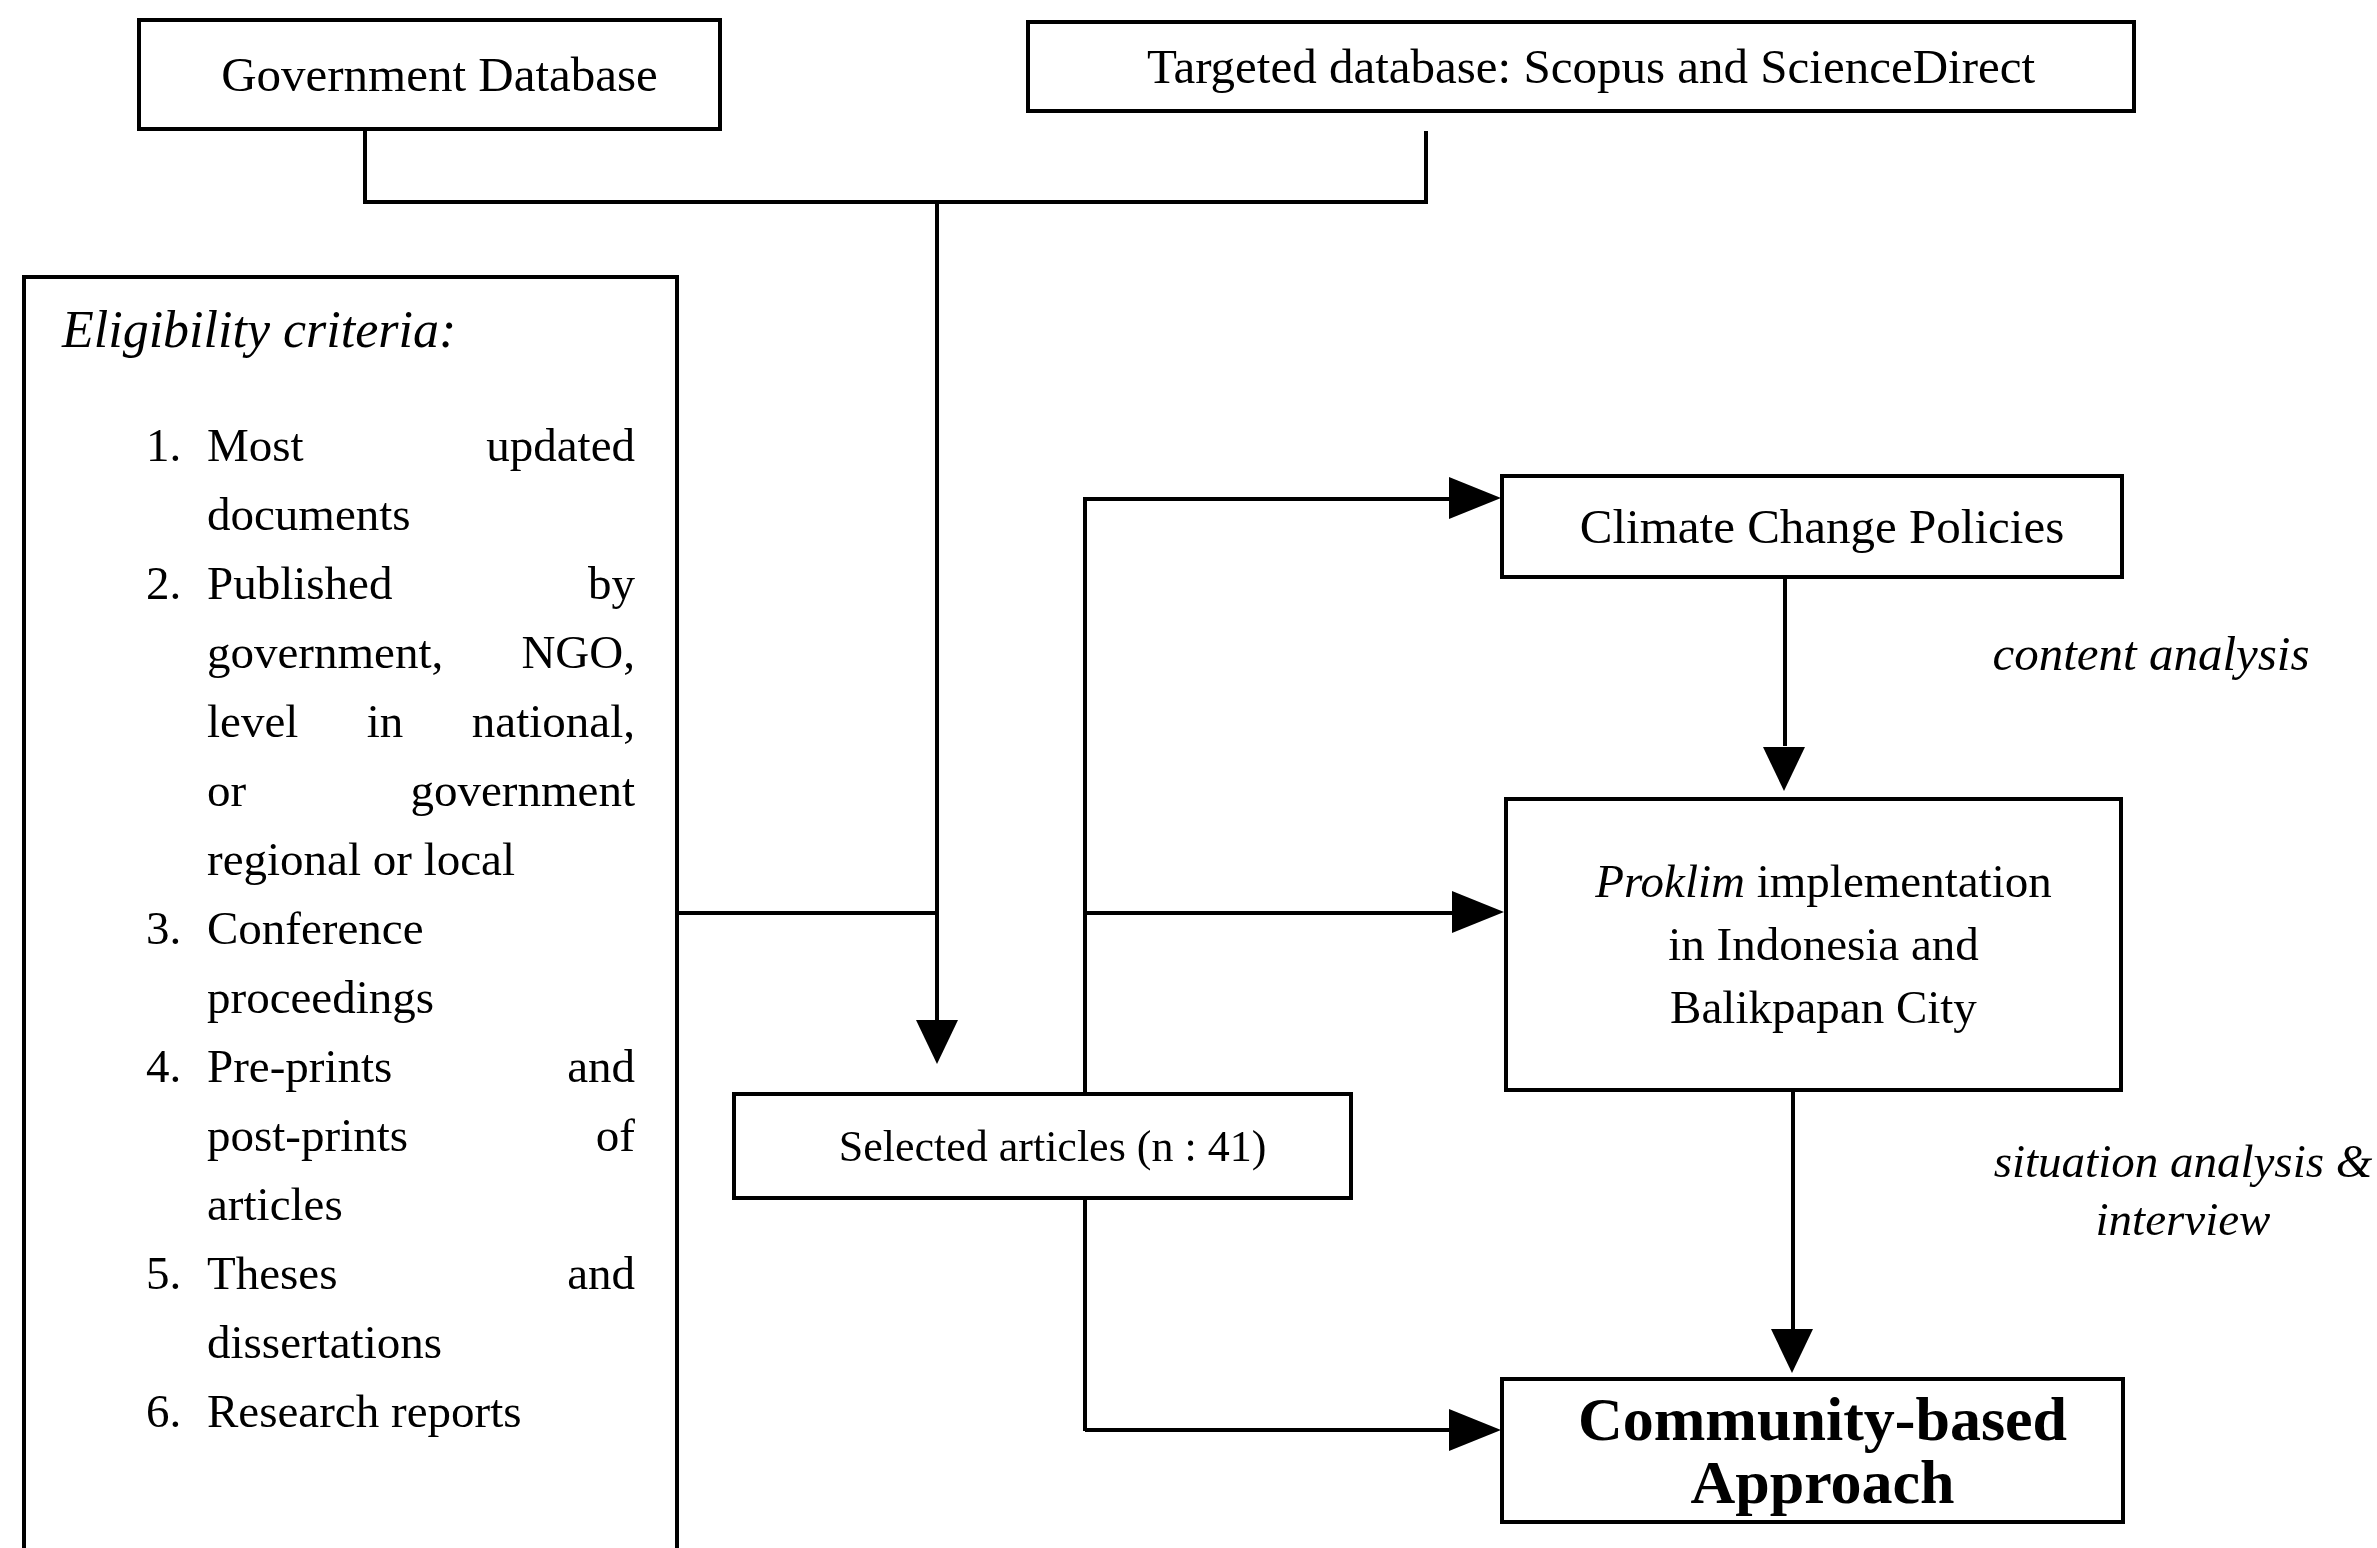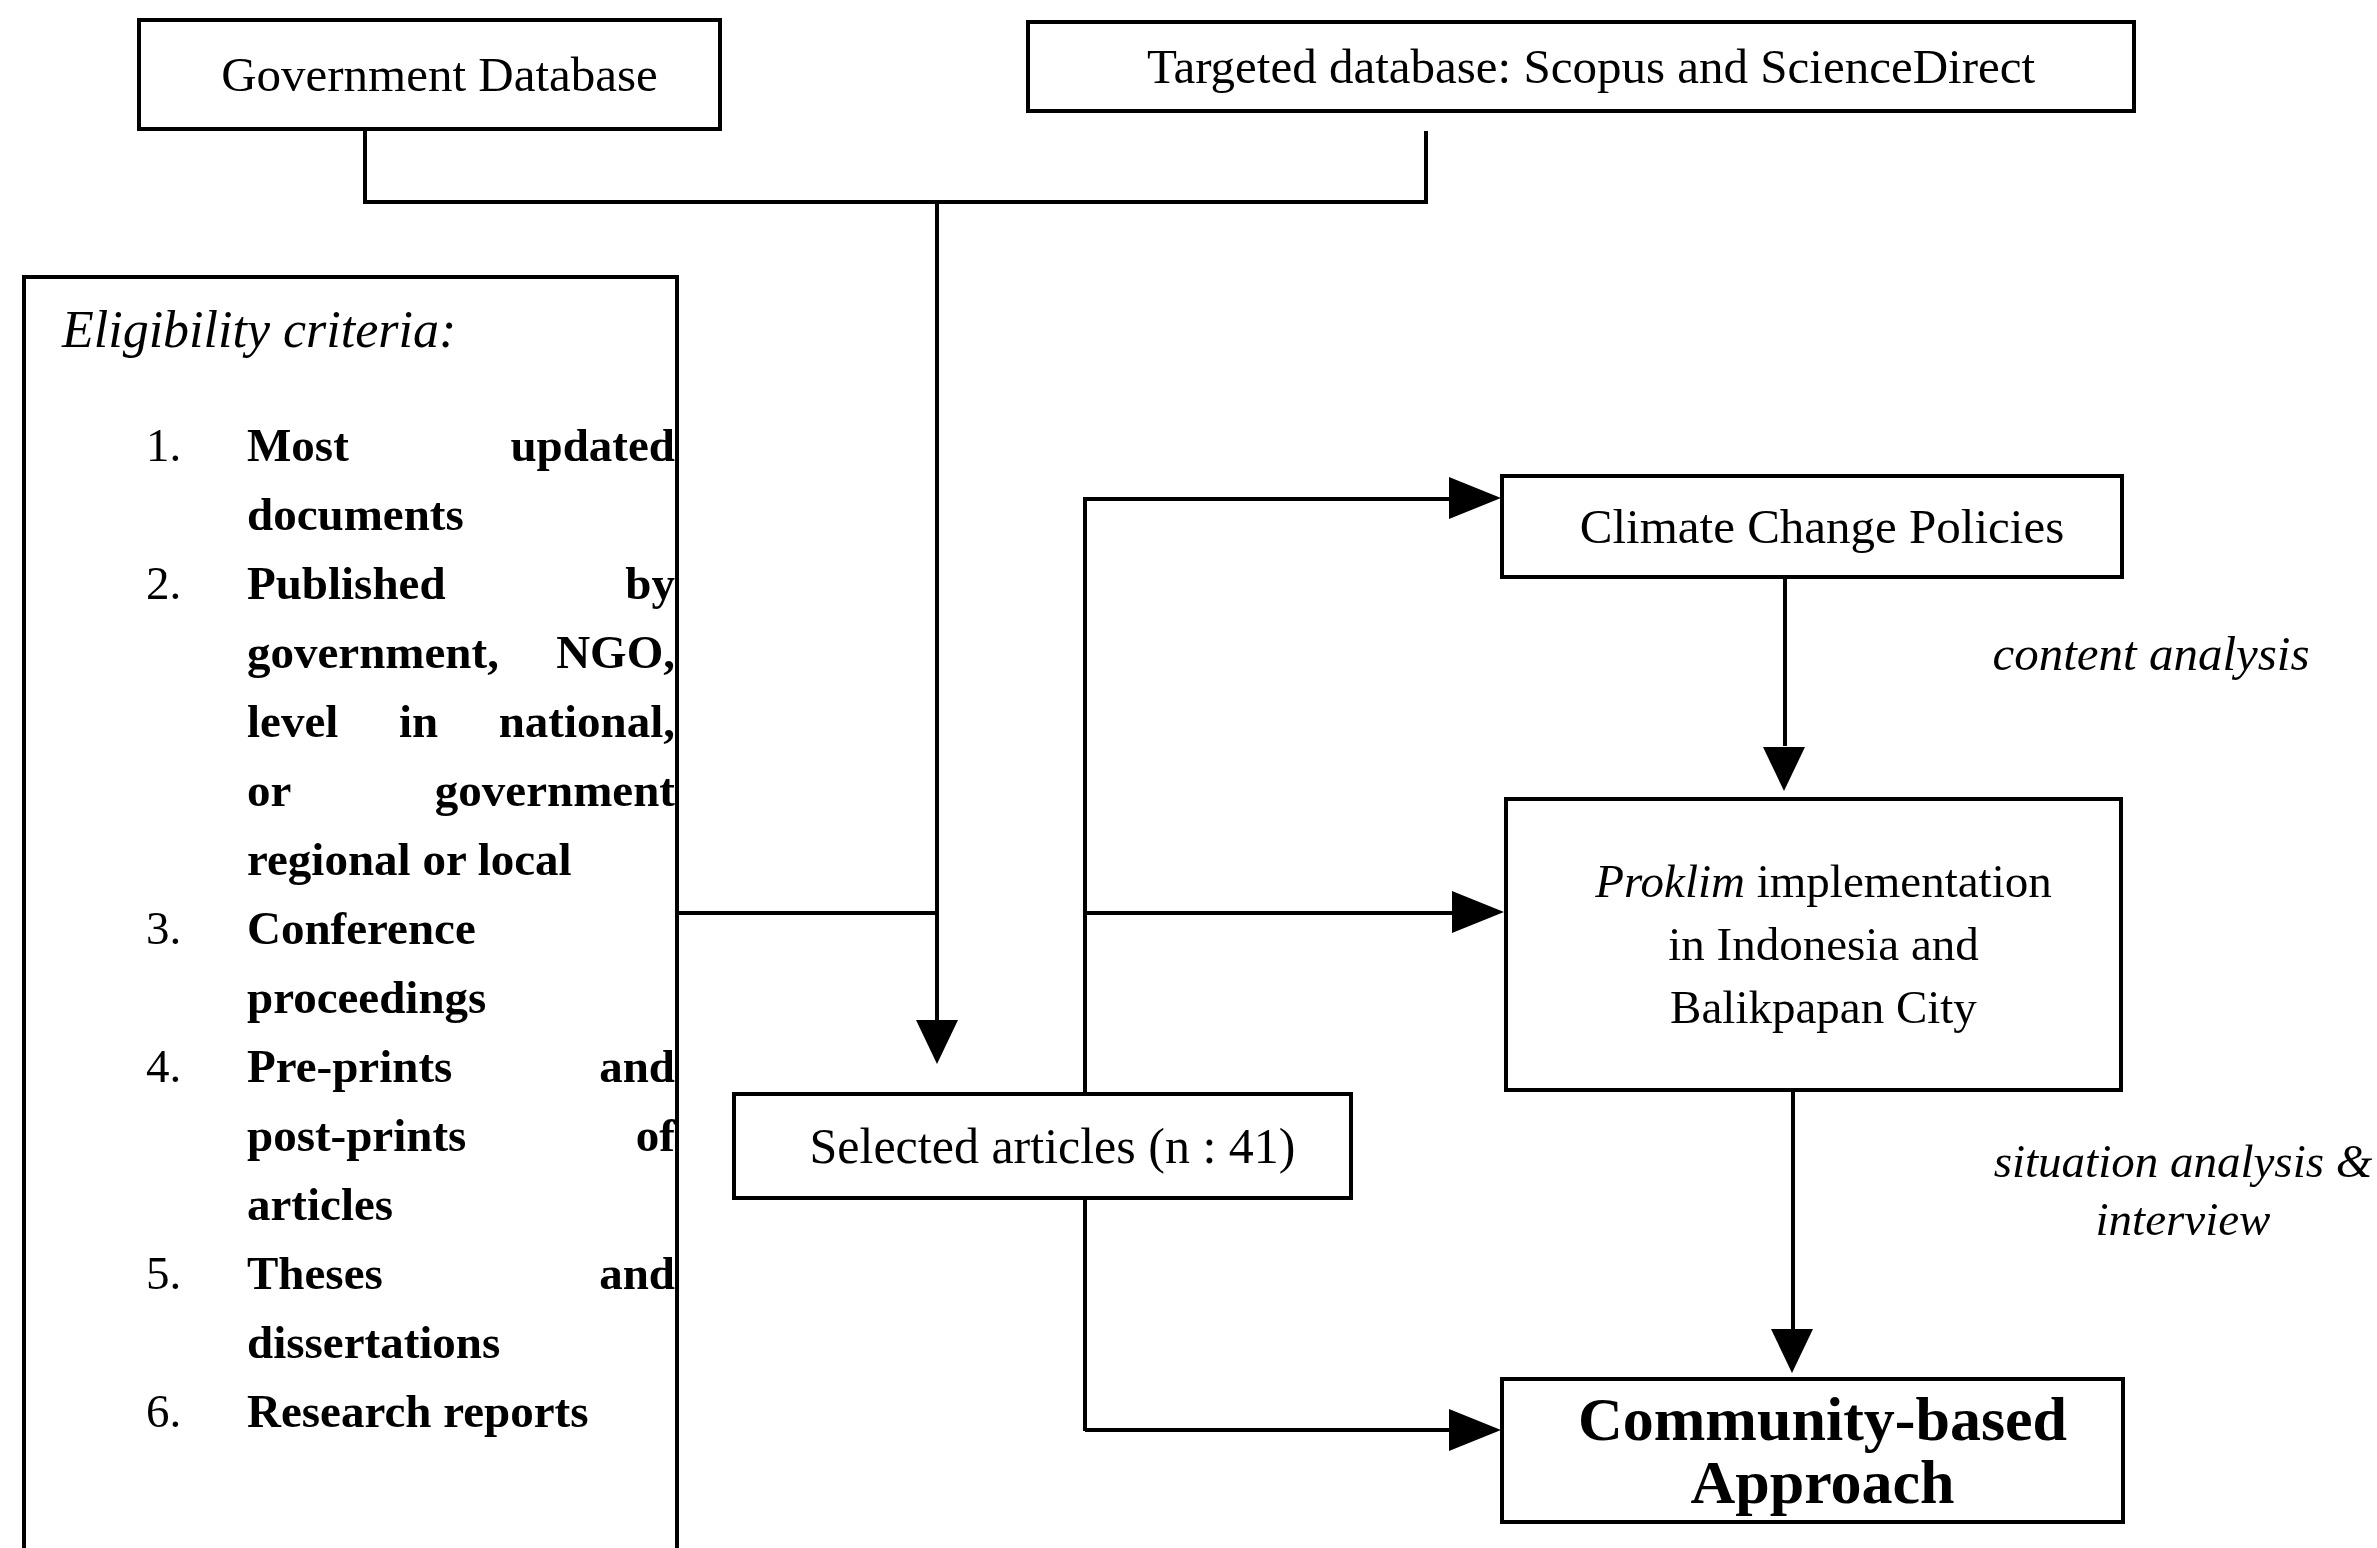--- a/index.html
+++ b/index.html
@@ -30,21 +30,21 @@
     text-align: center;
     font-size: 49px;
     line-height: 63px;
     padding-left: 20px;
   }
   .node .ln { display: block; }
   .it { font-style: italic; }
 
   #box-government { left: 137px; top: 18px;  width: 585px;  height: 113px; }
   #box-targeted   { left: 1026px; top: 19.6px; width: 1110px; height: 93px; }
-  #box-selected   { left: 732px; top: 1092px; width: 621px; height: 108px; font-size: 50px; }
+  #box-selected   { left: 732px; top: 1092px; width: 621px; height: 108px; font-size: 44px; }
   #box-climate    { left: 1500px; top: 430px; width: 624px; height: 105px; margin-top: 44px; }
   #box-proklim    { left: 1504px; top: 797px; width: 619px; height: 295px; font-size: 47px; line-height: 63px; }
   #box-community  { left: 1500px; top: 1377px; width: 625px; height: 147px; font-size: 62px; line-height: 63px; font-weight: bold; }
 
   
   #box-eligibility {
     position: absolute;
     box-sizing: border-box;
     left: 22px; top: 275px; width: 657px; height: 1370px;
     border: 4.7px solid #000000;
@@ -64,21 +64,21 @@
     left: 120px; top: 132px;
     width: 513px;
   }
   .elig-item { position: relative; }
   .elig-num {
     position: absolute;
     left: 0; top: 0;
     font-size: 47px;
     line-height: 69px;
   }
-  .elig-lines { margin-left: 101px; width: 428px; font-weight: bold; }
+  .elig-lines { margin-left: 61px; width: 428px; }
   .elig-line {
     height: 69px;
     line-height: 69px;
     font-size: 47px;
     overflow: hidden;
     text-align: left;
     white-space: normal;
   }
   .elig-line.stretch { text-align: justify; }
   .elig-line.stretch::after {

